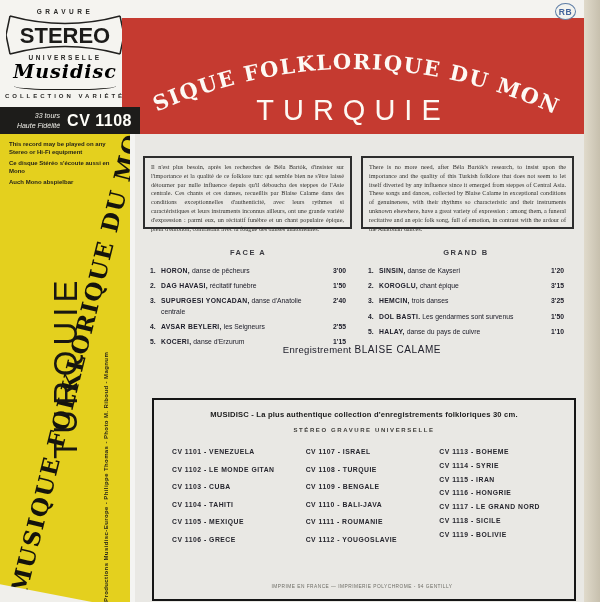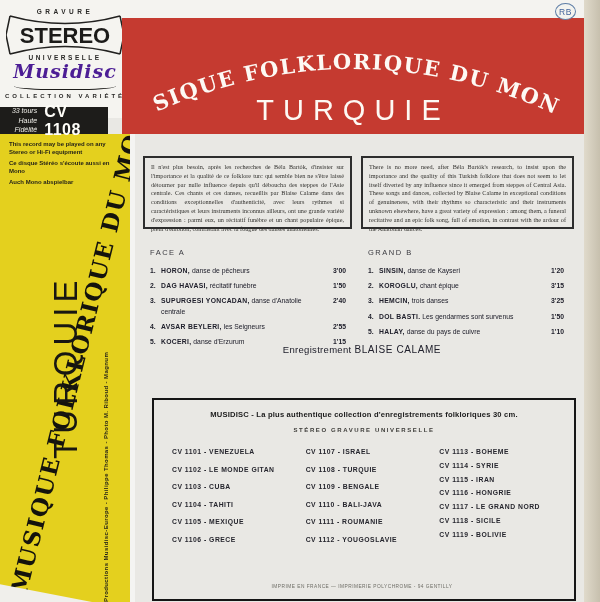--- a/index.html
+++ b/index.html
@@ -10,42 +10,42 @@
   
   .edge-right{position:absolute;left:584px;top:0;width:16px;height:602px;
               background:linear-gradient(to right,#e0dacb,#c7c0ae);}
   .top-strip{position:absolute;left:0;top:0;width:584px;height:18px;background:#f4f3f0;}
 
   
   .panel-topleft{position:absolute;left:0;top:0;width:130px;height:118px;background:#f5f4f0;}
   .emblem{position:absolute;left:6px;top:4px;}
   .brand{position:absolute;left:0;top:60px;width:100%;text-align:center;
          font-family:"DejaVu Serif",serif;font-style:italic;font-weight:bold;
-         font-size:19px;color:#4c1d95;letter-spacing:1px;}
+         font-size:19px;color:#000000;letter-spacing:1px;}
   .brand-swash{position:absolute;left:14px;top:86px;width:102px;height:4px;
                border-bottom:1.6px solid #1e1d1b;border-radius:0 0 100% 100%/0 0 300% 300%;}
   .collection{position:absolute;left:0;top:93px;width:100%;text-align:center;
               font-size:6px;font-weight:bold;letter-spacing:3px;color:#2a2927;}
 
   
-  .black-bar{position:absolute;left:0;top:107px;width:108px;height:27px;background:#1d1c1a;
+  .black-bar{position:absolute;left:0;top:107px;width:140px;height:27px;background:#1d1c1a;
              display:flex;align-items:center;justify-content:flex-end;gap:7px;padding-right:8px;z-index:3;}
   .format-left{color:#f0efe9;font-size:7px;font-style:italic;text-align:right;line-height:1.35;}
   .catalog-no{color:#fefdf8;font-size:16px;font-weight:bold;letter-spacing:.5px;}
 
   
   .red-banner{position:absolute;left:122px;top:18px;width:462px;height:116px;background:#c53a30;z-index:2;}
   .banner-album{position:absolute;left:0;bottom:7px;width:100%;text-align:center;
                 color:#fdf9f4;font-size:29px;letter-spacing:9px;font-weight:400;}
 
   
   .rb-badge{position:absolute;left:555px;top:3px;width:21px;height:17px;border-radius:50%;
             border:1.6px solid #5d7da6;background:#f3f3ef;color:#41639c;
             display:flex;align-items:center;justify-content:center;
-            font-size:8.5px;font-weight:normal;letter-spacing:.5px;z-index:4;}
+            font-size:8.5px;font-weight:bold;letter-spacing:.5px;z-index:4;}
 
   
   .yellow-strip{position:absolute;left:0;top:134px;width:130px;height:468px;background:#e4d01e;
                 overflow:hidden;z-index:1;}
   .notice{position:absolute;left:9px;top:6px;width:116px;color:#262418;
           font-size:6px;font-weight:bold;line-height:1.35;}
   .notice p{margin:0 0 3px 0;}
   .series-diagonal{position:absolute;left:5px;top:456px;transform-origin:0 0;
                    transform:rotate(-76deg);white-space:nowrap;
                    font-family:"DejaVu Serif",serif;font-weight:bold;font-size:23px;
@@ -66,21 +66,21 @@
   .intro-box{position:absolute;border:2px solid #2d2d2d;padding:5px 6px;background:transparent;}
   .box-fr{left:143px;top:156px;width:209px;height:73px;}
   .box-en{left:361px;top:156px;width:213px;height:73px;}
   .intro-box p{margin:0;font-family:"Liberation Serif",serif;font-size:6.2px;line-height:1.42;
                text-align:justify;color:#33322f;}
 
   
   .face-block{position:absolute;width:196px;}
   .face-a{left:150px;top:248px;}
   .face-b{left:368px;top:248px;}
-  .face-label{font-size:7.5px;font-weight:normal;letter-spacing:1.5px;color:#3a3a40;margin-bottom:9px;}
+  .face-label{font-size:7.5px;font-weight:bold;letter-spacing:1.5px;color:#3a3a40;margin-bottom:9px;text-align:center;}
   .track{display:flex;align-items:baseline;font-size:6.8px;color:#20202c;margin-bottom:5px;}
   .tnum{width:11px;flex:none;font-weight:bold;}
   .ttitle{flex:1;padding-right:6px;line-height:1.5;}
   .ttitle b{letter-spacing:.3px;}
   .tdur{width:24px;flex:none;text-align:right;font-weight:bold;}
 
   
   .recording{position:absolute;left:150px;top:344px;width:424px;text-align:center;
              font-size:9.5px;font-weight:normal;color:#20202c;letter-spacing:.3px;}
   .recording .rec-name{font-size:10px;letter-spacing:.6px;}

